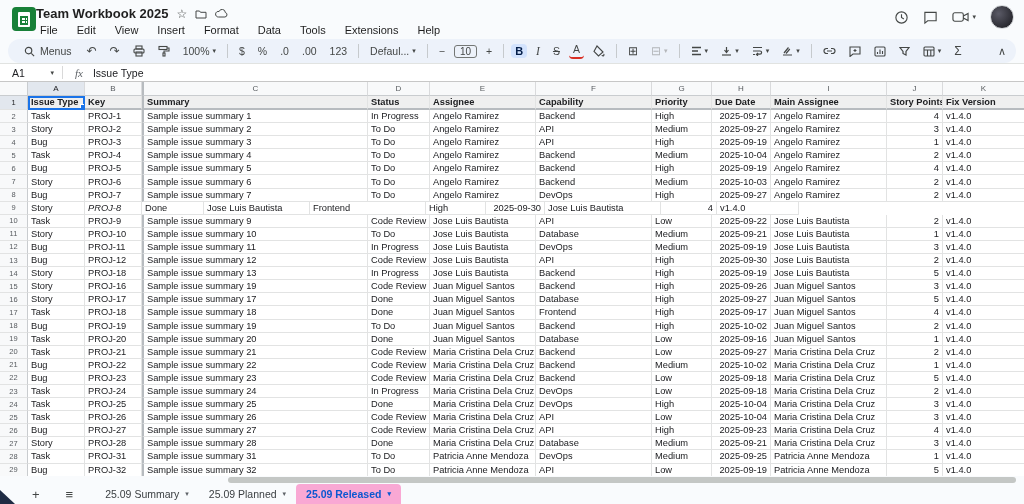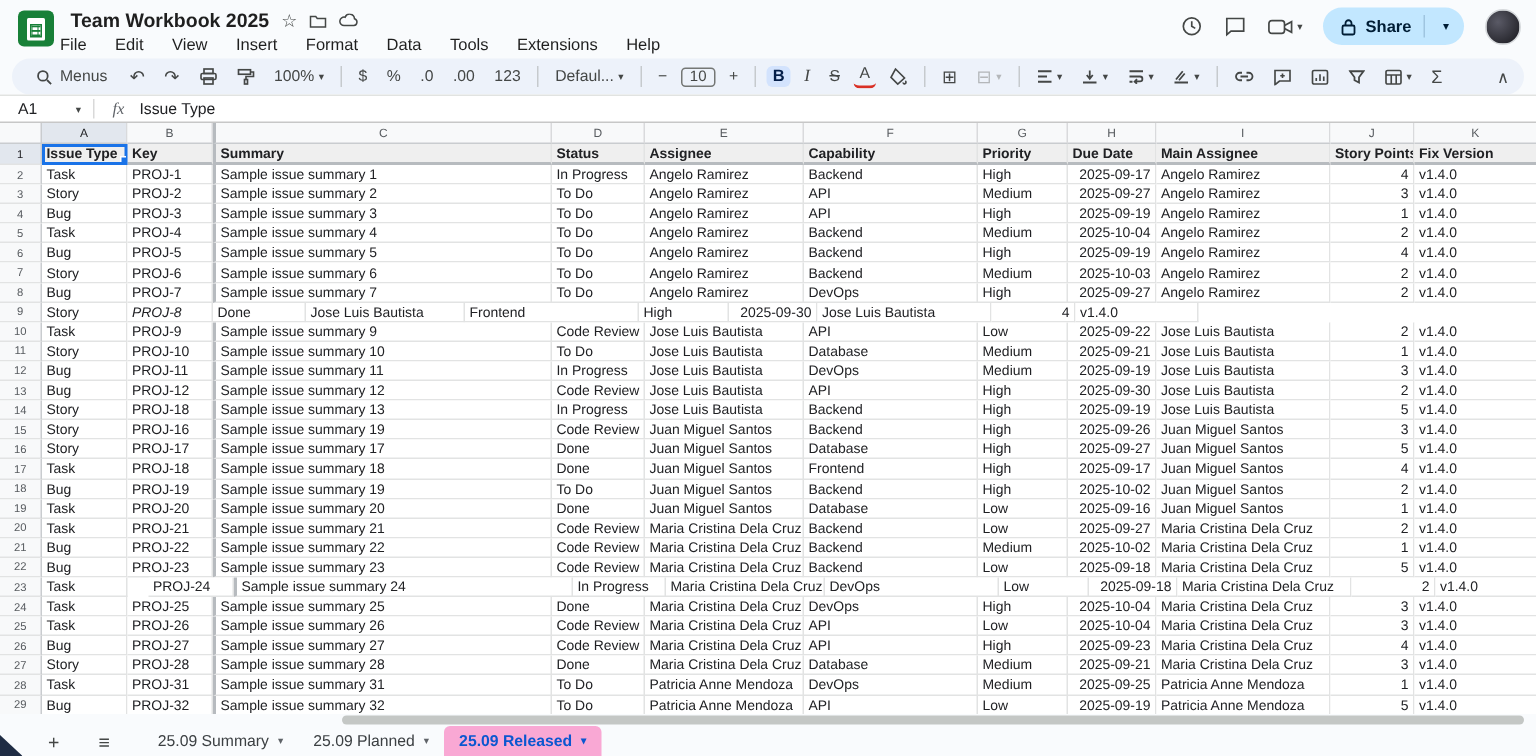--- a/index.html
+++ b/index.html
@@ -7,21 +7,21 @@
   body { font-family:"Liberation Sans", sans-serif; background:#f9fbfd; color:#202124; position:relative; }
   svg { display:block; }
 
   
   .topbar { position:absolute; left:0; top:0; width:1024px; height:38px; }
   .logo { position:absolute; left:12px; top:7px; width:24px; height:24px; background:#188038; border-radius:4px; display:flex; align-items:center; justify-content:center; }
   .logo .sheet { width:12px; height:15px; background:#fff; border-radius:1px; position:relative; }
   .logo .sheet::before { content:""; position:absolute; left:2px; top:4px; right:2px; height:7px;
       background:linear-gradient(#188038 1px,transparent 1px) 0 0/100% 3px,
                  linear-gradient(90deg,#188038 1px,transparent 1px) 0 0/4px 100%; border:1px solid #188038; }
-  .title-row { position:absolute; left:47px; top:6px; display:flex; align-items:center; gap:8px; }
+  .title-row { position:absolute; left:36px; top:6px; display:flex; align-items:center; gap:8px; }
   .doc-title { font-size:13px; font-weight:bold; color:#1f1f1f; }
   .title-ic { color:#444746; font-size:12px; line-height:1; }
   .menu-row { position:absolute; left:38px; top:23px; display:flex; gap:15px; }
   .menu-item { font-size:11px; color:#1f1f1f; padding:1px 2px; border-radius:4px; cursor:default; }
   .top-actions { position:absolute; right:10px; top:5px; display:flex; align-items:center; gap:14px; }
   .act-ic { color:#444746; display:flex; align-items:center; gap:2px; }
   .share-btn { display:flex; align-items:center; height:25px; background:#c2e7ff; border-radius:13px; padding:0 4px 0 12px; gap:6px; color:#001d35; }
   .share-btn .lbl { font-size:11px; font-weight:bold; }
   .share-btn .sep { width:1px; height:15px; background:#9fc5e0; margin-left:2px; }
   .share-btn .dd { padding:0 6px; font-size:8px; color:#001d35; }
@@ -122,29 +122,20 @@
           <path d="M2 2.5 h12 v9 H5 l-3 2.5 z"></path>
         </svg>
     </span>
     <span class="act-ic">
       <svg width="17" height="12" viewBox="0 0 18 12" fill="none" stroke="#444746" stroke-width="1.2">
           <rect x="1" y="1.5" width="11" height="9" rx="2"></rect>
           <path d="M12 5 l5-2.7 v7.4 L12 7"></path>
         </svg>
       <span class="dd8">▾</span>
     </span>
-    <div class="share-btn">
-      <svg width="10" height="12" viewBox="0 0 10 12" fill="none" stroke="#001d35" stroke-width="1.2">
-          <rect x="1" y="5" width="8" height="6" rx="1"></rect>
-          <path d="M3 5 V3.5 a2 2 0 0 1 4 0 V5"></path>
-        </svg>
-      <span class="lbl">Share</span>
-      <span class="sep"></span>
-      <span class="dd">▾</span>
-    </div>
     <div class="avatar"></div>
   </div>
 </div>
 
 <div class="toolbar">
   <span class="tb menus-pill">
     <svg width="11" height="11" viewBox="0 0 12 12" fill="none" stroke="#444746" stroke-width="1.3">
         <circle cx="5" cy="5" r="3.5"></circle>
         <path d="M8 8 l3 3"></path>
       </svg>
@@ -590,21 +581,21 @@
       <div class="cell" style="width: 116px;">Backend</div>
       <div class="cell" style="width: 60px;">Low</div>
       <div class="cell right" style="width: 59px;">2025-09-18</div>
       <div class="cell" style="width: 116px;">Maria Cristina Dela Cruz</div>
       <div class="cell right" style="width: 56px;">5</div>
       <div class="cell" style="width: 82px;">v1.4.0</div>
     </div>
     <div class="grow">
       <div class="rowhdr">23</div>
       <div class="cell" style="width: 57px;">Task</div>
-      <div class="cell" style="width: 57px; margin-left: 14px;">PROJ-24</div>
+      <div class="cell" style="width: 57px;">PROJ-24</div>
       <div class="cell frozen-l" style="width: 226px;">Sample issue summary 24</div>
       <div class="cell" style="width: 62px;">In Progress</div>
       <div class="cell" style="width: 106px;">Maria Cristina Dela Cruz</div>
       <div class="cell" style="width: 116px;">DevOps</div>
       <div class="cell" style="width: 60px;">Low</div>
       <div class="cell right" style="width: 59px;">2025-09-18</div>
       <div class="cell" style="width: 116px;">Maria Cristina Dela Cruz</div>
       <div class="cell right" style="width: 56px;">2</div>
       <div class="cell" style="width: 82px;">v1.4.0</div>
     </div>

